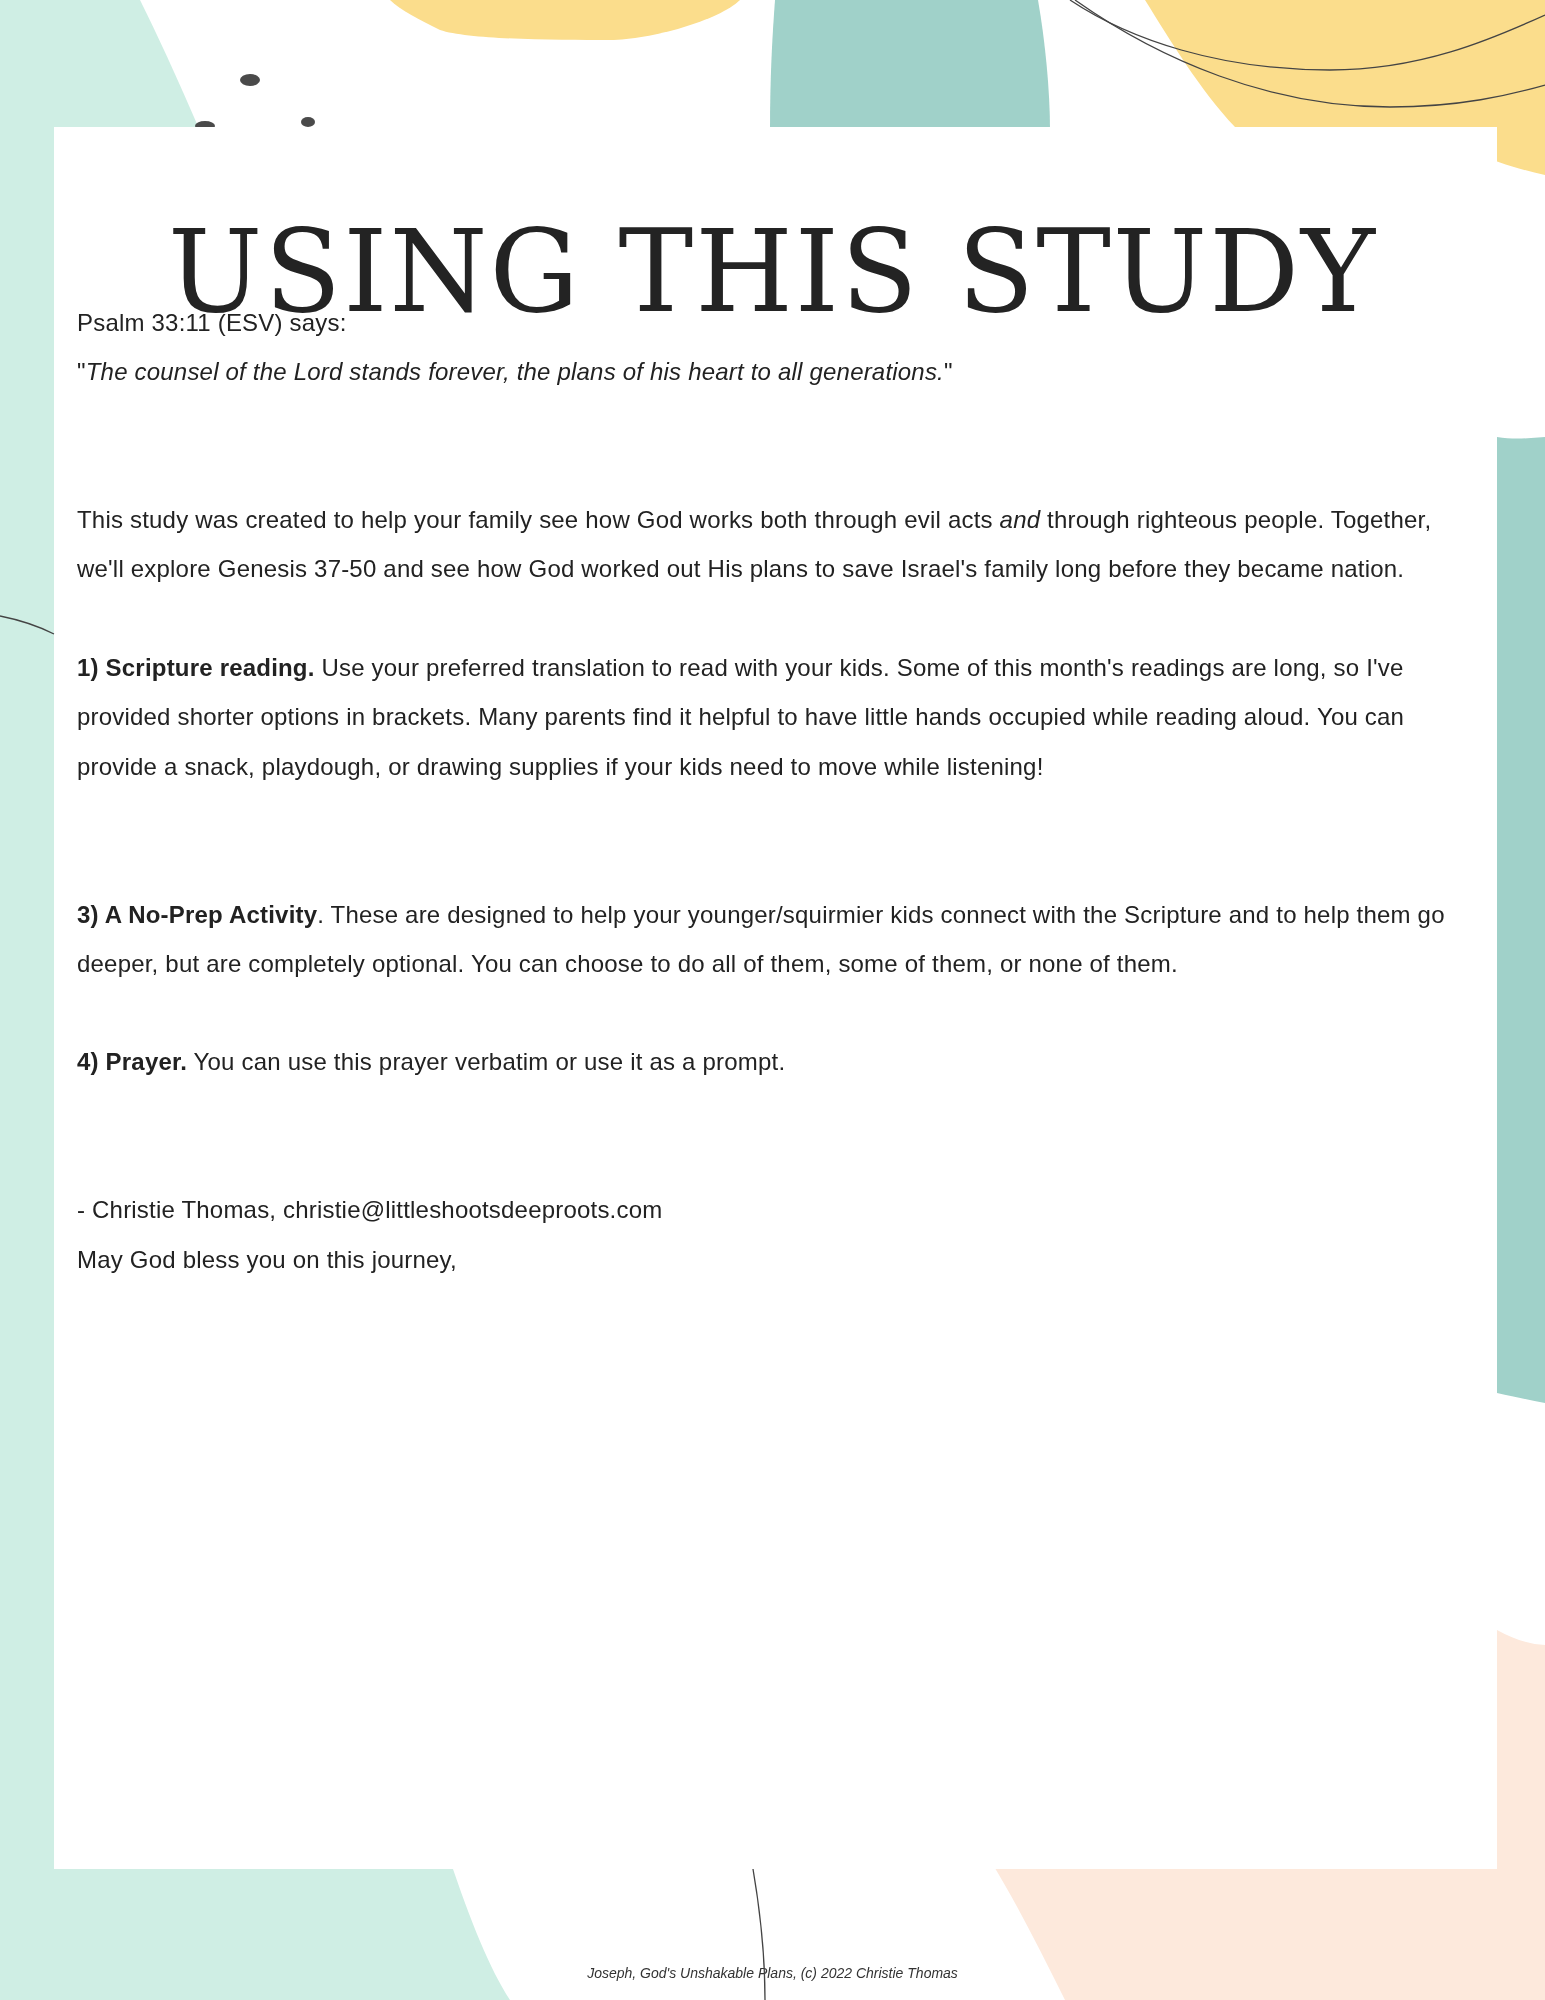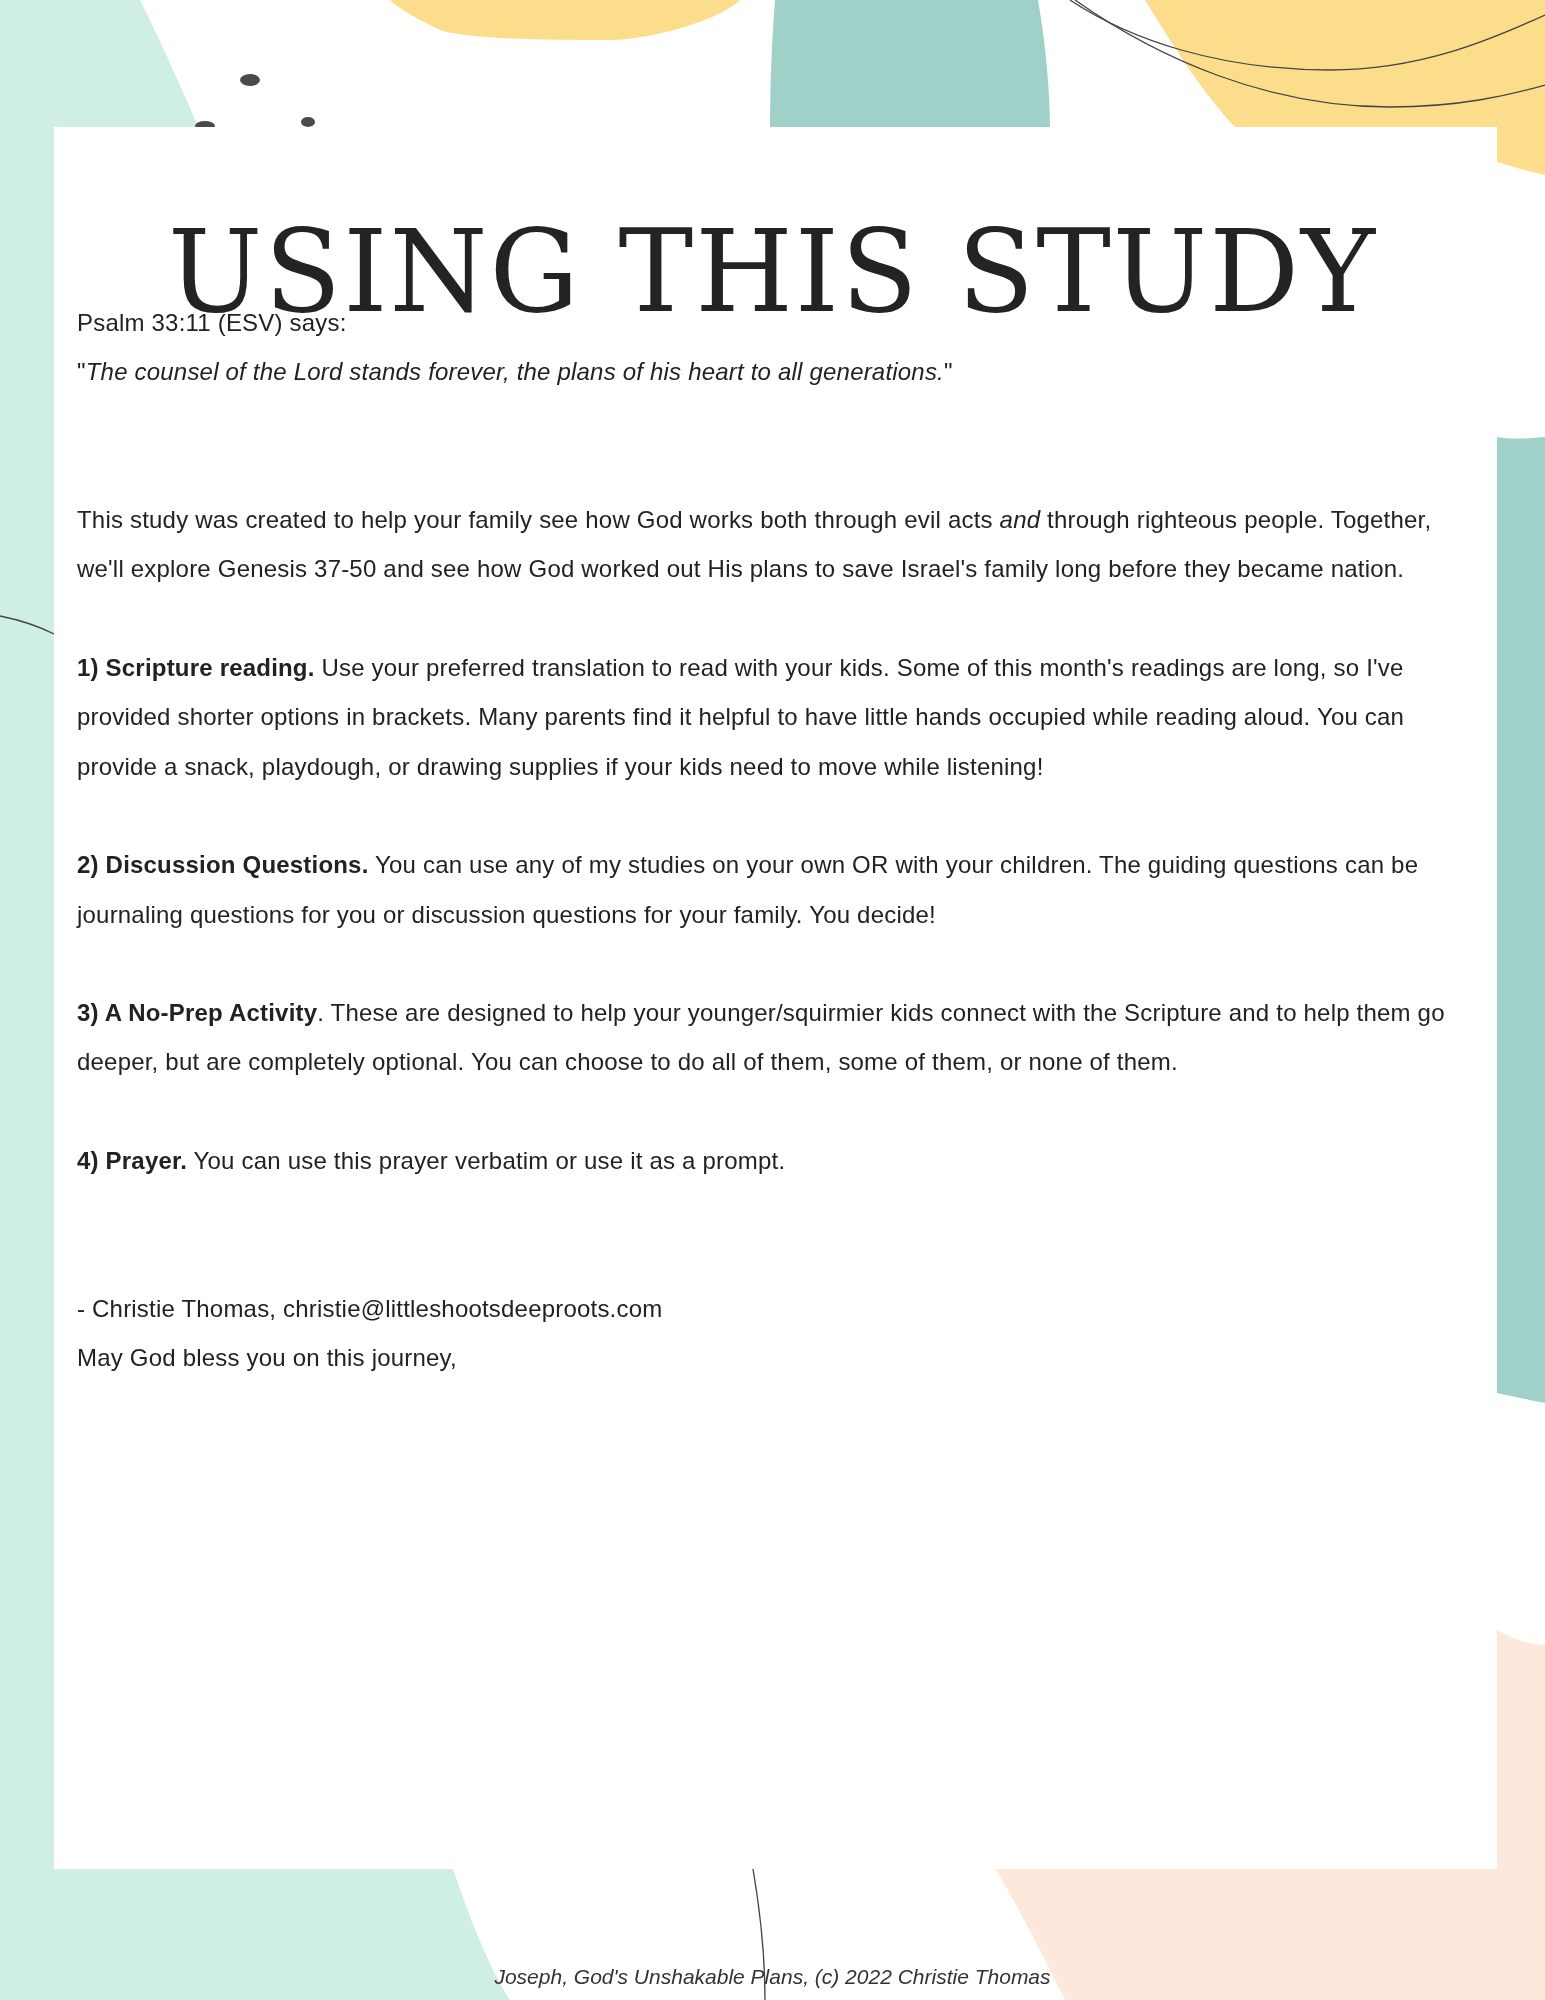--- a/index.html
+++ b/index.html
@@ -28,21 +28,21 @@
       letter-spacing: 0.2px;
     }
     .body p { margin: 0; }
     .gap { height: 49.3px; }
     .italic { font-style: italic; }
     .bold { font-weight: 700; }
     .footer {
       position: absolute; left: 0; right: 0; top: 1987px; z-index: 2;
       text-align: center; transform: translateY(-22px);
       font-family: "Liberation Sans", sans-serif; font-style: italic;
-      font-size: 21px; color: #333;
+      font-size: 14px; color: #333;
     }
     .arcs { position: absolute; inset: 0; z-index: 3; pointer-events: none; }
   </style>
 </head>
 <body>
 
 <svg class="bg" width="1545" height="2000" viewBox="0 0 1545 2000">
 
   <path d="M0,0 L140,0 C180,80 230,200 270,300 L270,2000 L0,2000 Z" fill="#cfeee4"></path>
 
@@ -71,21 +71,20 @@
 
 <div class="body">
   <p>Psalm 33:11 (ESV) says:</p>
   <p><span>"</span><span class="italic">The counsel of the Lord stands forever, the plans of his heart to all generations.</span><span>"</span></p>
   <div class="gap"></div>
   <div class="gap"></div>
   <p><span>This study was created to help your family see how God works both through evil acts </span><span class="italic">and</span><span> through righteous people. Together, we'll explore Genesis 37-50 and see how God worked out His plans to save Israel's family long before they became nation.</span></p>
   <div class="gap"></div>
   <p><span class="bold">1) Scripture reading.</span><span> Use your preferred translation to read with your kids. Some of this month's readings are long, so I've provided shorter options in brackets. Many parents find it helpful to have little hands occupied while reading aloud. You can provide a snack, playdough, or drawing supplies if your kids need to move while listening!</span></p>
   <div class="gap"></div>
-  <p><span class="bold">2) Discussion Questions.</span><span> You can use any of my studies on your own OR with your children. The guiding questions can be journaling questions for you or discussion questions for your family. You decide!</span></p>
   <div class="gap"></div>
   <p><span class="bold">3) A No-Prep Activity</span><span>. These are designed to help your younger/squirmier kids connect with the Scripture and to help them go deeper, but are completely optional. You can choose to do all of them, some of them, or none of them.</span></p>
   <div class="gap"></div>
   <p><span class="bold">4) Prayer.</span><span> You can use this prayer verbatim or use it as a prompt.</span></p>
   <div class="gap"></div>
   <div class="gap"></div>
   <p>- Christie Thomas, christie@littleshootsdeeproots.com</p>
   <p>May God bless you on this journey,</p>
 </div>
 

